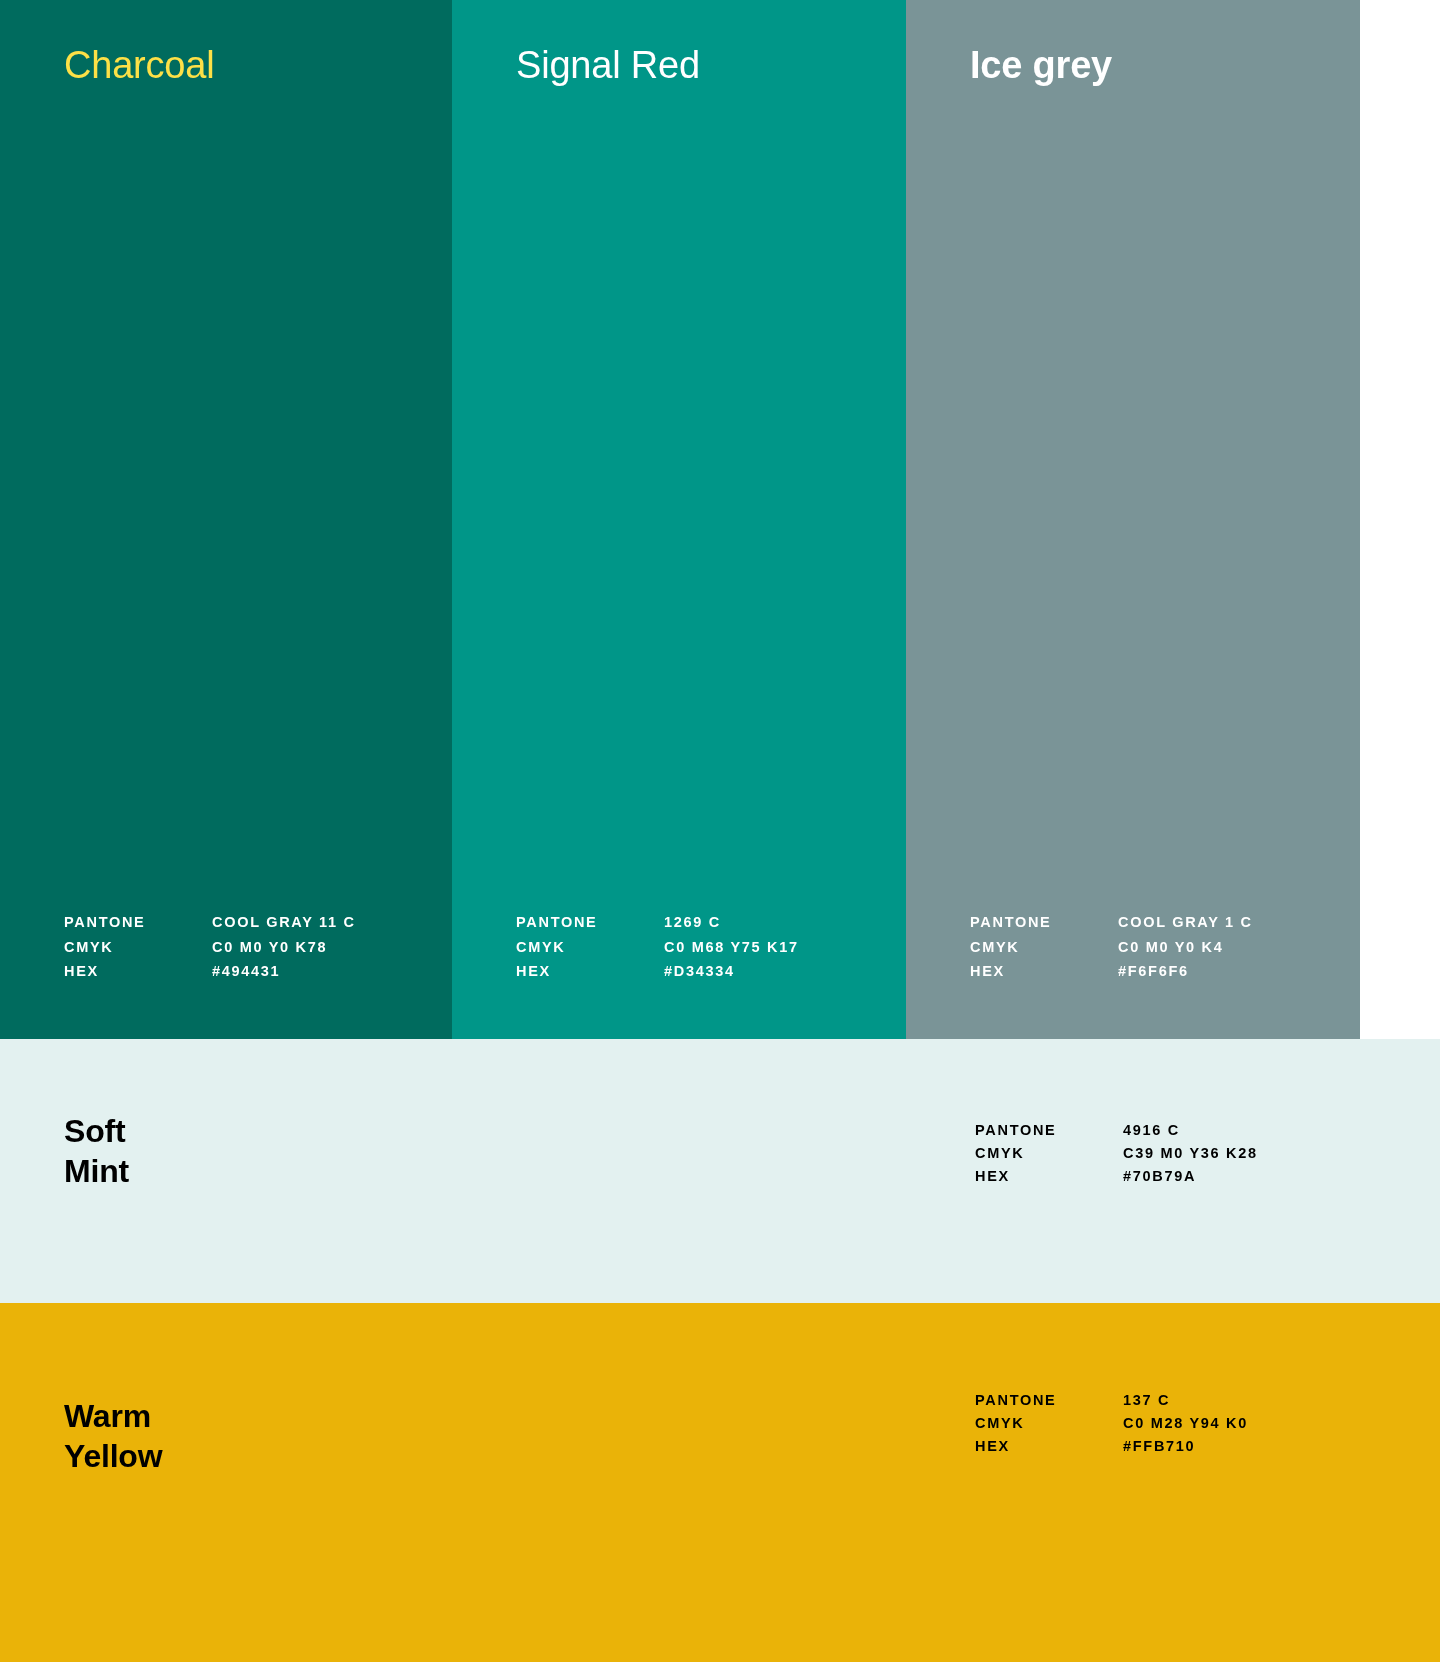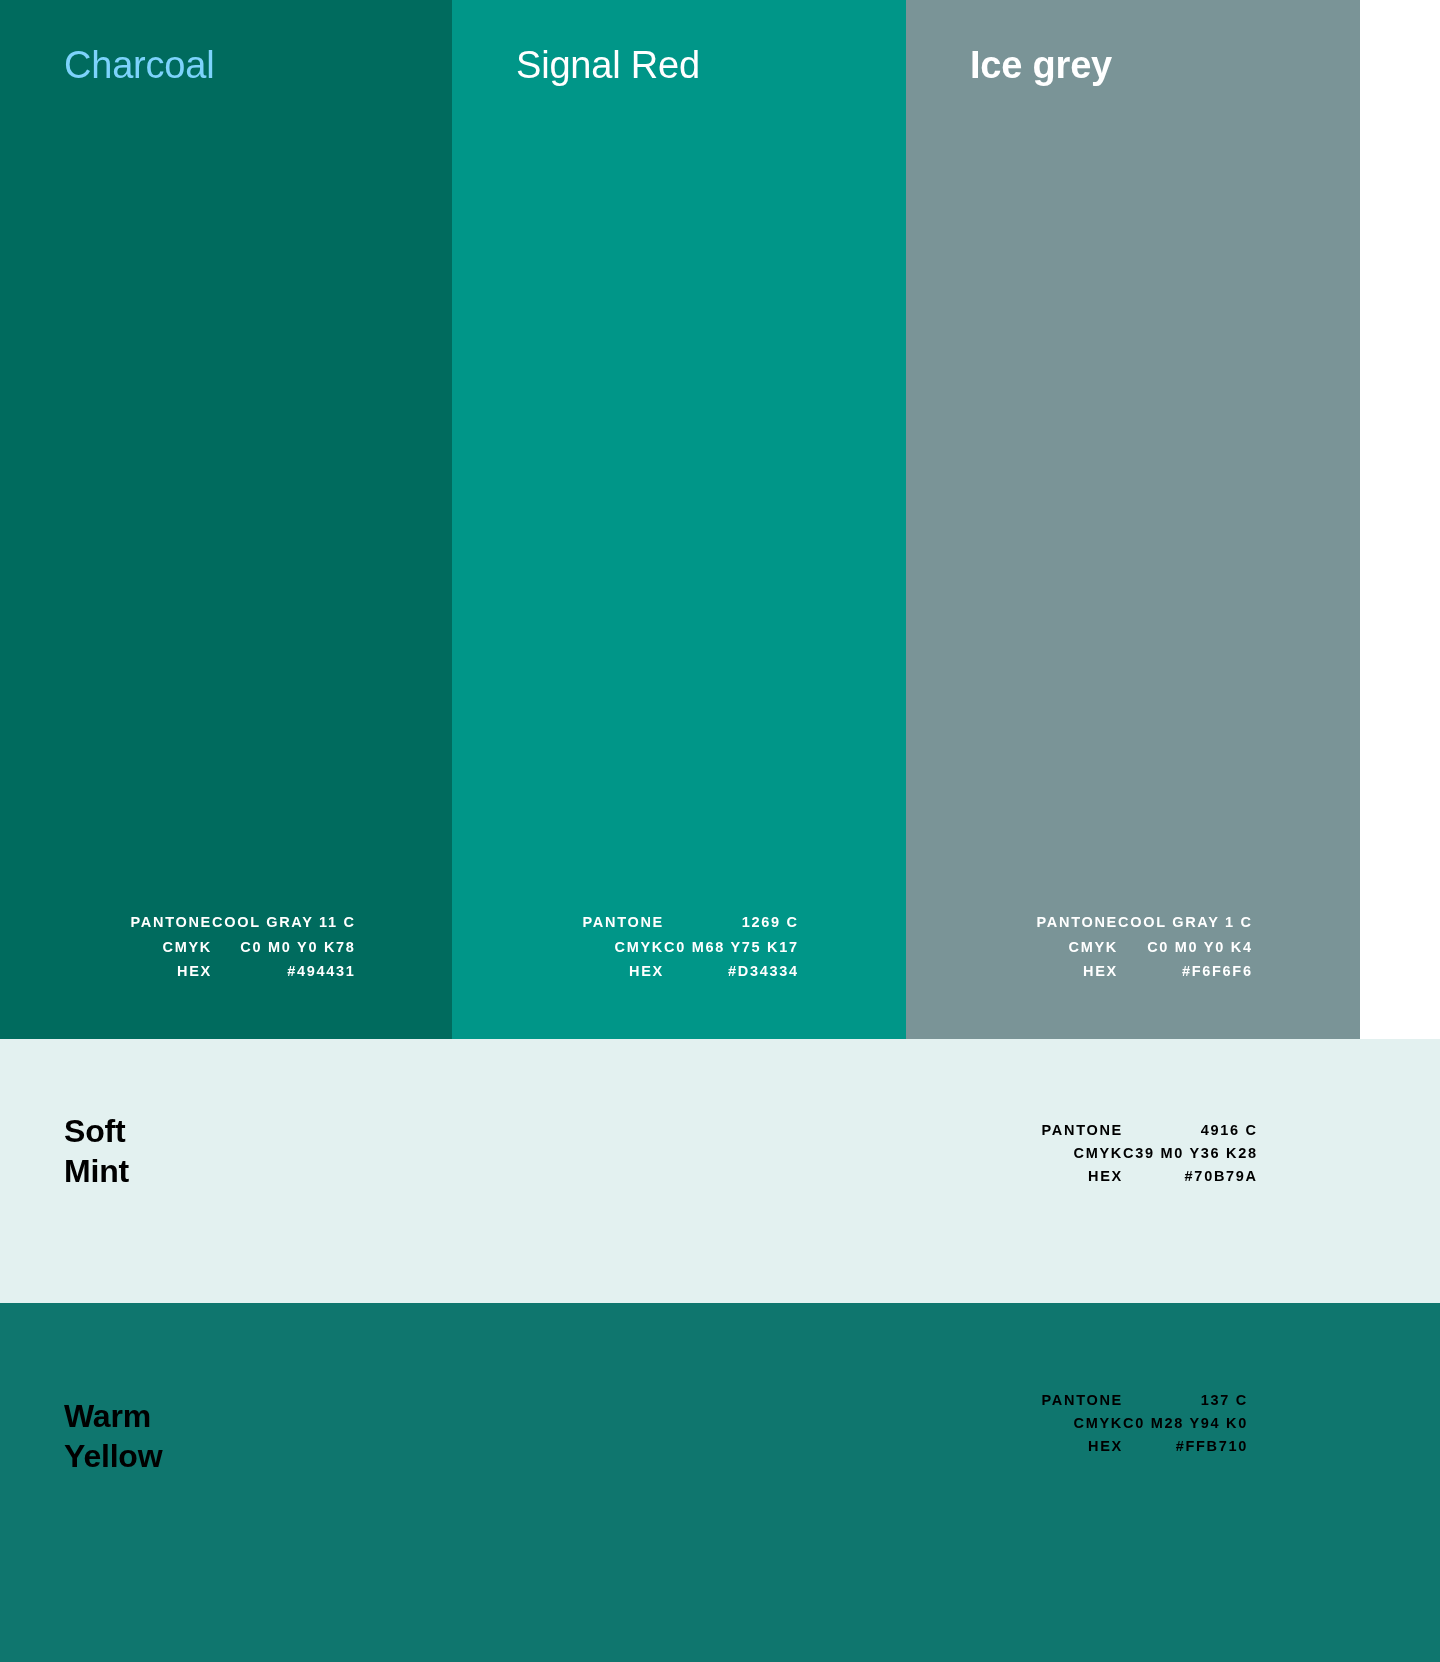--- a/index.html
+++ b/index.html
@@ -54,21 +54,21 @@
     display: grid;
     grid-template-columns: 148px auto;
     row-gap: 9px;
     font-size: 14.5px;
     font-weight: 700;
     letter-spacing: 1.7px;
     line-height: 1.05;
     white-space: nowrap;
   }
 
-  .spec-key, .spec-val { display: block; text-align: right; }
+  .spec-key, .spec-val { display: block; }
 
   .swatch .spec {
     left: 64px;
     bottom: 60px;
     color: #ffffff;
   }
 
   
   .band {
     position: absolute;
@@ -104,21 +104,21 @@
   #band-warm-yellow .spec       { top: 90px; }
 </style>
 </head>
 <body style="background: rgb(255, 255, 255);">
 
 <div class="palette">
 
   <div class="swatch-row">
 
     <div class="swatch" id="swatch-0" style="background: rgb(0, 107, 94); width: 452px;">
-      <div class="swatch-title" style="color: #7dd3fc;">Charcoal</div>
+      <div class="swatch-title" style="color: #fde047;">Charcoal</div>
       <div class="spec" style="color: rgb(255, 255, 255);">
         <span class="spec-key">PANTONE</span>
         <span class="spec-val">COOL GRAY 11 C</span>
         <span class="spec-key">CMYK</span>
         <span class="spec-val">C0 M0 Y0 K78</span>
         <span class="spec-key">HEX</span>
         <span class="spec-val">#494431</span>
       </div>
     </div>
 
@@ -154,21 +154,21 @@
     <div class="spec" style="color: rgb(0, 0, 0);">
       <span class="spec-key">PANTONE</span>
       <span class="spec-val">4916 C</span>
       <span class="spec-key">CMYK</span>
       <span class="spec-val">C39 M0 Y36 K28</span>
       <span class="spec-key">HEX</span>
       <span class="spec-val">#70B79A</span>
     </div>
   </div>
 
-  <div class="band" id="band-warm-yellow" style="background: #0f766e;">
+  <div class="band" id="band-warm-yellow" style="background: #eab308;">
     <div class="band-title" style="color: rgb(0, 0, 0);">Warm
 Yellow</div>
     <div class="spec" style="color: rgb(0, 0, 0);">
       <span class="spec-key">PANTONE</span>
       <span class="spec-val">137 C</span>
       <span class="spec-key">CMYK</span>
       <span class="spec-val">C0 M28 Y94 K0</span>
       <span class="spec-key">HEX</span>
       <span class="spec-val">#FFB710</span>
     </div>

